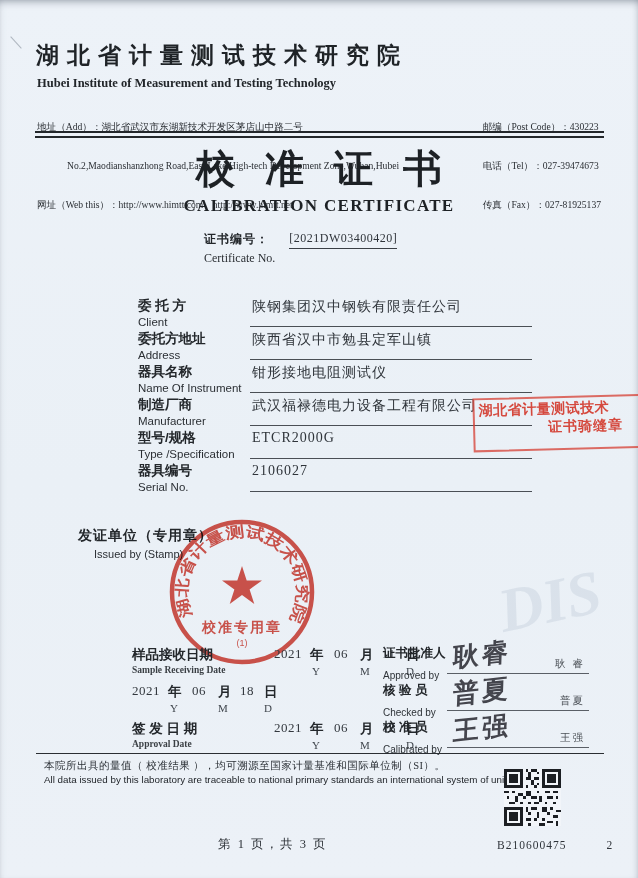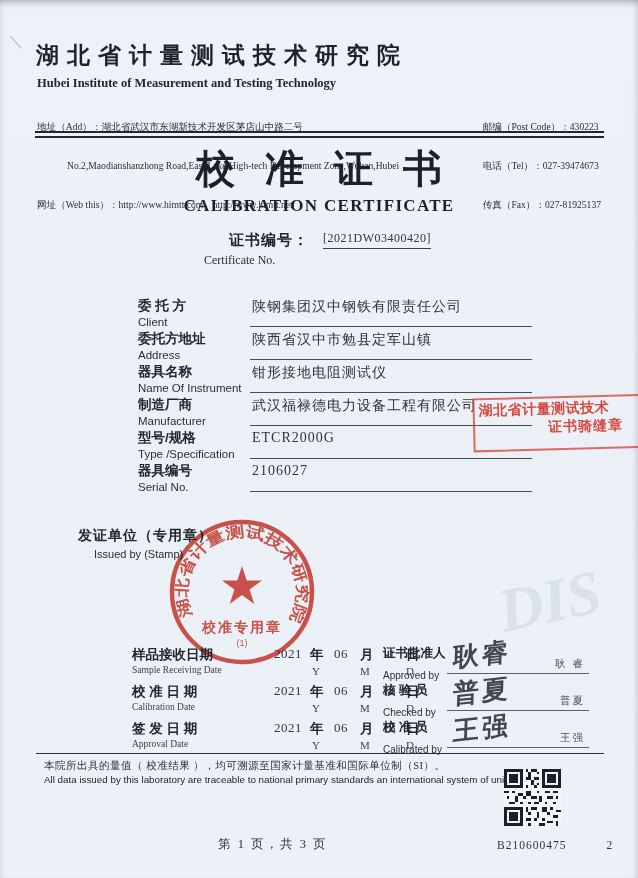--- a/index.html
+++ b/index.html
@@ -15,21 +15,21 @@
   .inst-en{position:absolute;left:37px;top:76px;font-size:12.5px;font-weight:bold;font-family:"Liberation Serif","DejaVu Serif",serif;color:#22262a;}
   .addr{position:absolute;left:37px;top:94px;width:564px;display:flex;justify-content:space-between;font-family:"Liberation Serif","DejaVu Serif",serif;}
   .addr div{font-size:9.6px;line-height:13px;color:#2a2e33;white-space:pre;}
   .addr .indent{padding-left:30px;}
   .rule-double{position:absolute;left:35px;top:131px;width:569px;height:3px;border-top:2px solid #23272b;border-bottom:2px solid #23272b;}
   
   .title-cn{position:absolute;left:0;top:142px;width:100%;text-align:center;font-size:39px;font-weight:bold;letter-spacing:30px;text-indent:30px;font-family:"Liberation Serif","DejaVu Serif",serif;color:#1d2125;}
   .title-en{position:absolute;left:0;top:196px;width:100%;text-align:center;font-size:17px;font-weight:bold;letter-spacing:1.3px;font-family:"Liberation Serif","DejaVu Serif",serif;color:#1d2125;}
   
   .certno{position:absolute;left:204px;top:231px;display:flex;}
-  .certno .cn{font-size:15px;font-weight:600;letter-spacing:1px;color:#23272b;margin-left:25px;}
+  .certno .cn{font-size:12px;font-weight:600;letter-spacing:1px;color:#23272b;}
   .certno .en{font-size:12px;margin-top:3px;font-family:"Liberation Serif","DejaVu Serif",serif;color:#2a2e33;}
   .certno .val{font-size:12px;margin-left:14px;height:17px;border-bottom:1px solid #3a3f45;font-family:"Liberation Serif","DejaVu Serif",serif;color:#2f343a;letter-spacing:.5px;}
   
   .fields{position:absolute;left:104px;top:297px;}
   .frow{display:flex;height:33px;}
   .flabel{width:112px;flex:none;margin-left:34px;}
   .fl-cn{font-size:13.5px;font-weight:600;color:#23272b;white-space:nowrap;}
   .fl-en{font-size:11.5px;color:#2b2f34;margin-top:1px;white-space:nowrap;}
   .fval{width:278px;height:28px;border-bottom:1px solid #4a4f55;font-size:14px;font-family:"Liberation Serif","DejaVu Serif",serif;color:#2f343a;padding:1px 2px 0 2px;letter-spacing:1px;}
   
@@ -41,21 +41,21 @@
   .issued-en{position:absolute;left:94px;top:548px;font-size:11px;color:#2b2f34;}
   
   .stamp{position:absolute;left:166px;top:516px;width:152px;height:152px;opacity:.92;mix-blend-mode:multiply;pointer-events:none;}
   
   .watermark{position:absolute;left:498px;top:566px;font-size:62px;font-style:italic;font-weight:bold;color:rgba(130,150,175,.16);transform:rotate(-12deg);font-family:"Liberation Serif","DejaVu Serif",serif;}
   
   .dates{position:absolute;left:112px;top:646px;}
   .drow{display:flex;height:31px;margin-bottom:6px;margin-left:20px;}
   .dlabel{width:142px;flex:none;}
   .dl-cn{font-size:13.5px;font-weight:600;color:#23272b;white-space:nowrap;}
-  .dl-en{font-size:9.5px;margin-top:1px;color:#3a3f44;font-family:"Liberation Serif","DejaVu Serif",serif;white-space:nowrap;}
+  .dl-en{font-size:9.5px;margin-top:1px;color:#3a3f44;font-family:"Liberation Serif","DejaVu Serif",serif;white-space:nowrap;font-weight:bold;}
   .dval{width:176px;}
   .dline1{display:flex;font-size:13px;font-family:"Liberation Serif","DejaVu Serif",serif;color:#33383e;}
   .dline1 .num{letter-spacing:.5px;}
   .dline1 .y{width:36px;} .dline1 .m{width:26px;} .dline1 .d{width:24px;}
   .dline1 .u{width:24px;font-size:13.5px;font-weight:600;color:#23272b;font-family:"Liberation Sans","DejaVu Sans",sans-serif;}
   .dline1 .u2{width:22px;} .dline1 .u3{width:18px;}
   .dline2{display:flex;font-size:11px;font-family:"Liberation Serif","DejaVu Serif",serif;color:#3e444b;margin-top:1px;}
   .dline2 .yy{margin-left:38px;width:24px;} .dline2 .mm{margin-left:24px;width:22px;} .dline2 .dd{margin-left:24px;width:18px;}
   
   .sigs{position:absolute;left:383px;top:645px;}
@@ -194,24 +194,20 @@
             <span class="u u3">日</span>
         </div>
         <div class="dline2">
           <span class="yy">Y</span>
             <span class="mm">M</span>
             <span class="dd">D</span>
         </div>
       </div>
     </div>
     <div class="drow">
-      <div class="dlabel">
-        <div class="dl-cn">校 准 日 期</div>
-        <div class="dl-en">Calibration Date</div>
-      </div>
       <div class="dval">
         <div class="dline1">
           <span class="y num">2021</span>
             <span class="u">年</span>
             <span class="m num">06</span>
             <span class="u u2">月</span>
             <span class="d num">18</span>
             <span class="u u3">日</span>
         </div>
         <div class="dline2">

